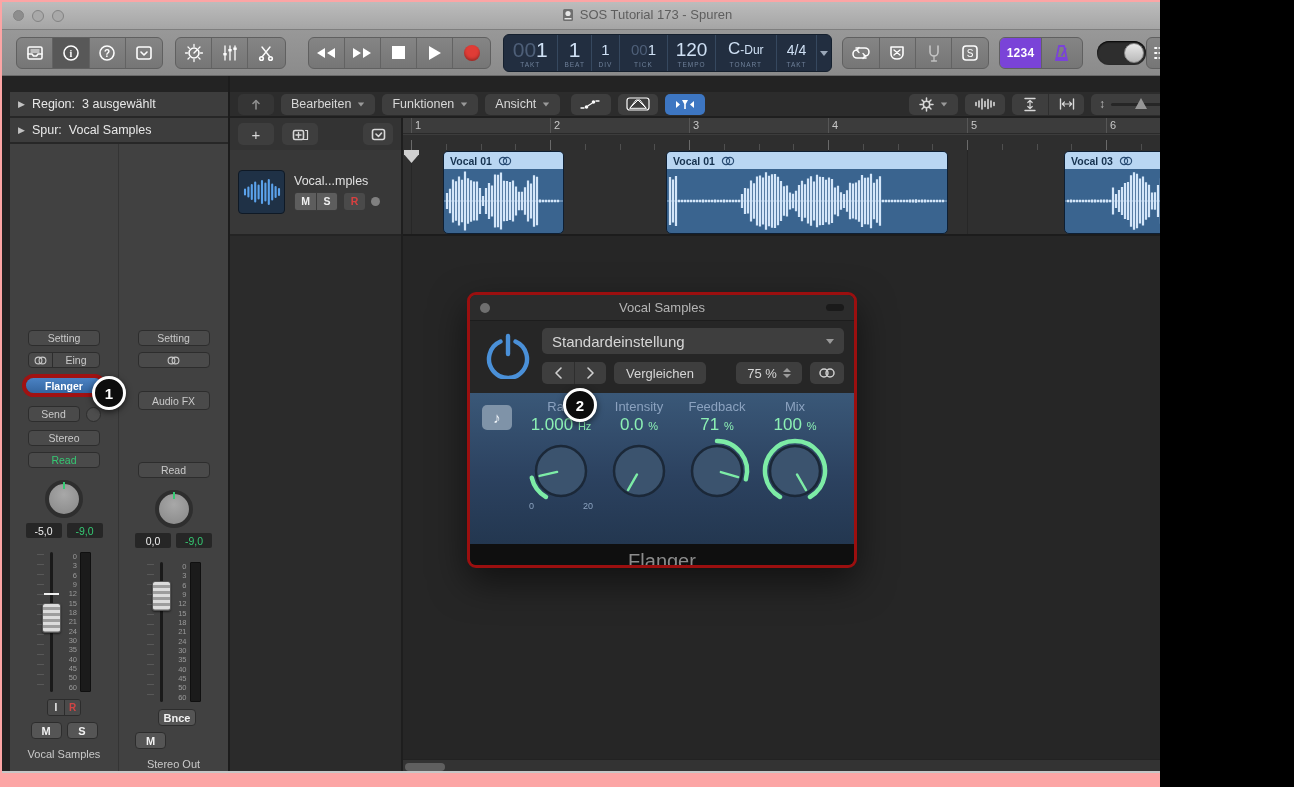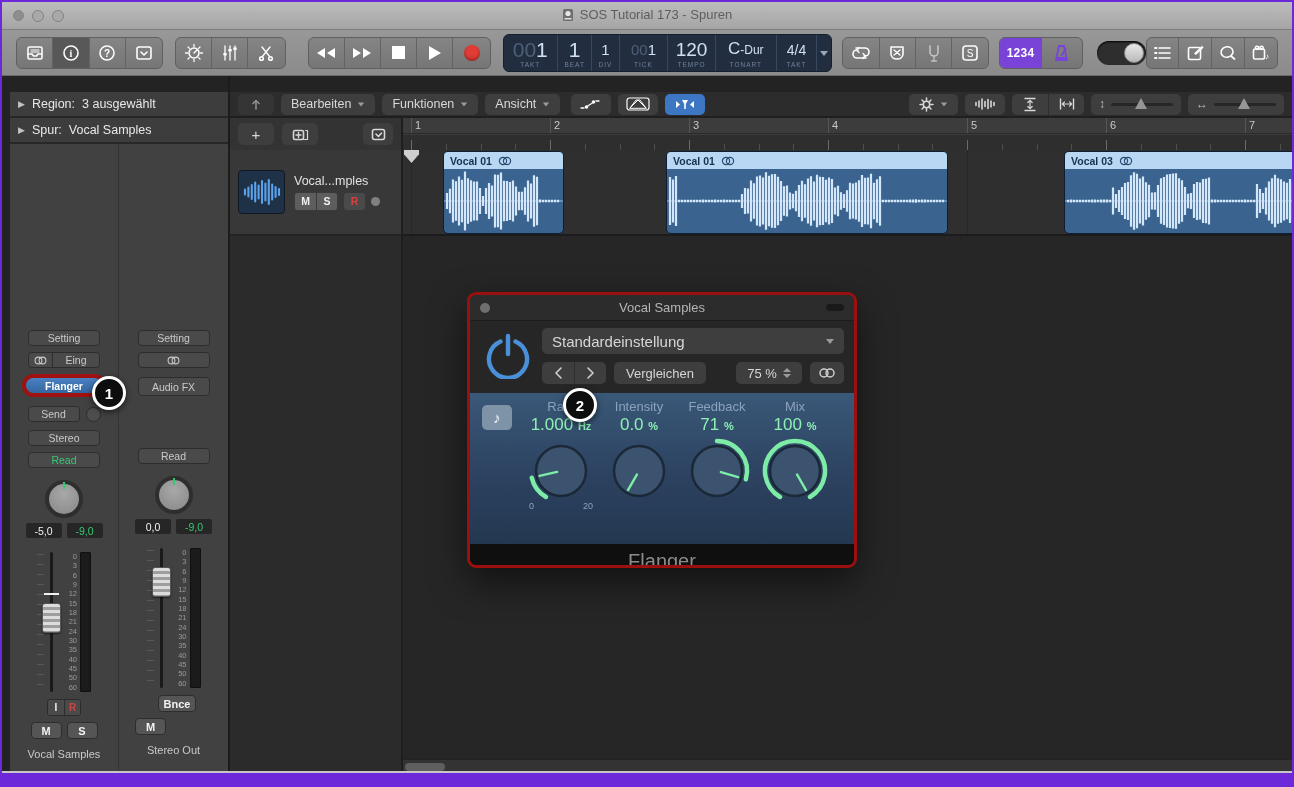--- a/index.html
+++ b/index.html
@@ -1,18 +1,18 @@
 <!DOCTYPE html>
 <html><head>
 <meta charset="utf-8">
 <style>
   * { margin:0; padding:0; box-sizing:border-box; }
   html,body { background:#000; }
   body { font-family:"Liberation Sans","DejaVu Sans",sans-serif; -webkit-font-smoothing:antialiased; }
-  .frame { position:relative; width:1294px; height:787px; background:#6d28d9; padding:2px; overflow:hidden; }
+  .frame { position:relative; width:1160px; height:787px; background:#fca5a5; padding:2px; overflow:hidden; }
   .window { position:relative; width:1290px; height:771px; background:#232323; border-bottom:2px solid #c6c6c6; overflow:hidden; }
 
   
   .titlebar { position:relative; height:28px; background:linear-gradient(#bcbcbc,#a5a5a5); border-bottom:1px solid #7e7e7e; display:flex; align-items:center; }
   .lights { display:flex; gap:8px; margin-left:11px; }
   .light { width:12px; height:12px; border-radius:50%; background:#a9a9a9; border:1px solid #838383; }
   .light.first { width:11px; height:11px; background:#8d8d8d; }
   .tb-title { position:absolute; left:0; right:0; text-align:center; color:#5e5e5e; font-size:13px; }
   .tb-title .doc { display:inline-block; vertical-align:-3px; margin-right:6px; }
 
@@ -150,21 +150,21 @@
   .updown i { width:0; height:0; border-left:4px solid transparent; border-right:4px solid transparent; display:block; }
   .updown .u { border-bottom:4px solid #9a9a9a; }
   .updown .d { border-top:4px solid #9a9a9a; }
   .plink { width:34px; padding:0; }
   .pbody { position:relative; height:151px; background:linear-gradient(#3a5878,#2c4260 55%,#233750); }
   .notebtn { position:absolute; left:12px; top:12px; width:30px; height:25px; background:#7f93a8; border-radius:5px; color:#f2f6fa; font-size:15px; display:flex; align-items:center; justify-content:center; }
   .params { display:flex; justify-content:space-between; padding:6px 26px 0 52px; }
   .pcol { display:flex; flex-direction:column; align-items:center; width:86px; }
   .plabel { color:#8ba2bf; font-size:13px; }
   .pvalue { color:#8cf0b4; font-size:17px; margin-top:1px; white-space:nowrap; }
-  .pvalue .unit { font-size:11px;font-weight:bold; }
+  .pvalue .unit { font-size:11px; }
   .minmax { display:flex; justify-content:space-between; width:64px; margin-top:-6px; }
   .minmax span { color:#8ba2bf; font-size:9px; }
   .pfoot { height:34px; background:#0f0f0f; display:flex; align-items:center; justify-content:center; color:#8c8c8c; font-size:20px; }
 
   .callout { position:absolute; width:34px; height:34px; border-radius:50%; background:#0d0d0d; border:3px solid #fff; color:#fff; font-size:15px; font-weight:bold; display:flex; align-items:center; justify-content:center; box-shadow:0 2px 6px rgba(0,0,0,.6); z-index:20; }
 </style>
 </head>
 <body>
 
 <div class="frame">
@@ -452,21 +452,21 @@
         </div>
 
         <div class="strip">
           <div class="cbtn">Setting</div>
           <div class="cbtn">
             <svg width="13" height="9" viewBox="0 0 13 9" class="icn" style="stroke:#c9c9c9;stroke-width:1.1">
                   <circle cx="4.5" cy="4.5" r="3.4"></circle>
                   <circle cx="8.5" cy="4.5" r="3.4"></circle>
                 </svg>
           </div>
-          <div class="cbtn" style="height:19px;margin-top:3px">Audio FX</div>
+          <div class="cbtn" style="height:19px;margin-top:17px">Audio FX</div>
           <div class="spacer-b"></div>
           <div class="cbtn" style="margin-top:23px">Read</div>
           <div class="panknob"></div>
           <div class="valrow">
             <div class="vbox">0,0</div>
             <div class="vbox green">-9,0</div>
           </div>
           <div class="fader-block">
             <div class="ftrack">
               <div class="frail"></div>

